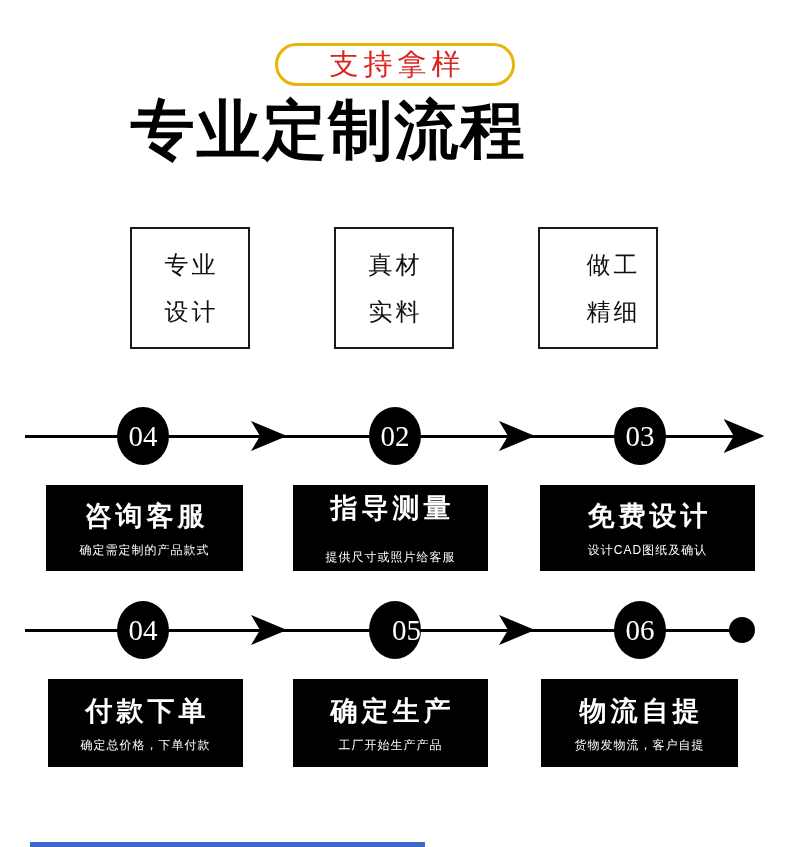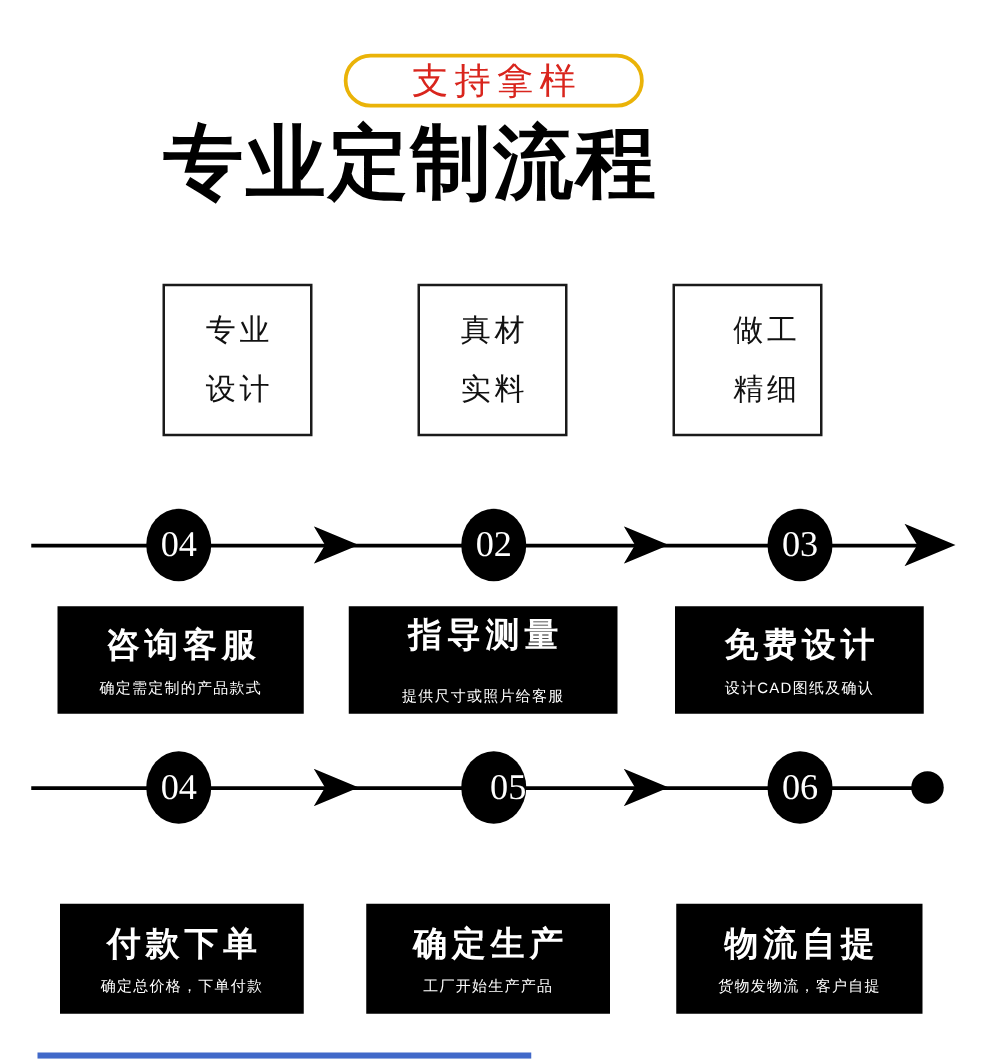--- a/index.html
+++ b/index.html
@@ -52,24 +52,24 @@
   }
   
   .step-box {
     position:absolute; background:#000; color:#fff;
     display:flex; flex-direction:column; align-items:center; justify-content:center;
     gap:8px;
   }
   .step-box .step-title { font-size:27px; font-weight:700; letter-spacing:4px; text-indent:4px; }
   .step-box .step-desc  { font-size:12px; font-weight:400; letter-spacing:1px; }
   .row1 { top:485px; height:86px; }
-  .row2 { top:679px; height:88px;margin-top:44px; }
+  .row2 { top:679px; height:88px; }
   .sb-1 { left:46px;  width:197px; }
-  .sb-2 { left:279px; width:215px;gap:23px; }
-  .sb-3 { left:540px; width:199px; }
+  .sb-2 { left:293px; width:195px;gap:23px; }
+  .sb-3 { left:540px; width:215px; }
   .sb-4 { left:48px;  width:195px; }
   .sb-5 { left:293px; width:195px;text-align:right; }
   .sb-6 { left:541px; width:197px; }
   
   .bottom-bar {
     position:absolute; left:30px; top:842px; width:395px; height:5px;
     background:#4169c9;
   }
 </style>
 </head>

